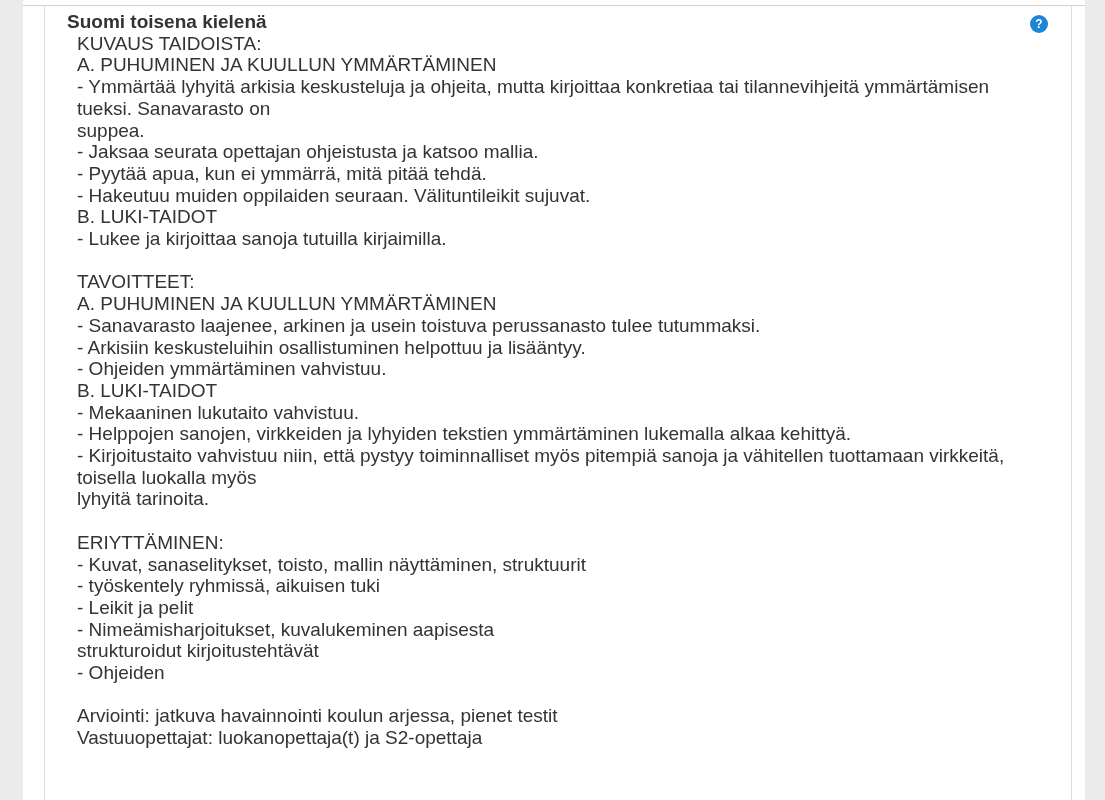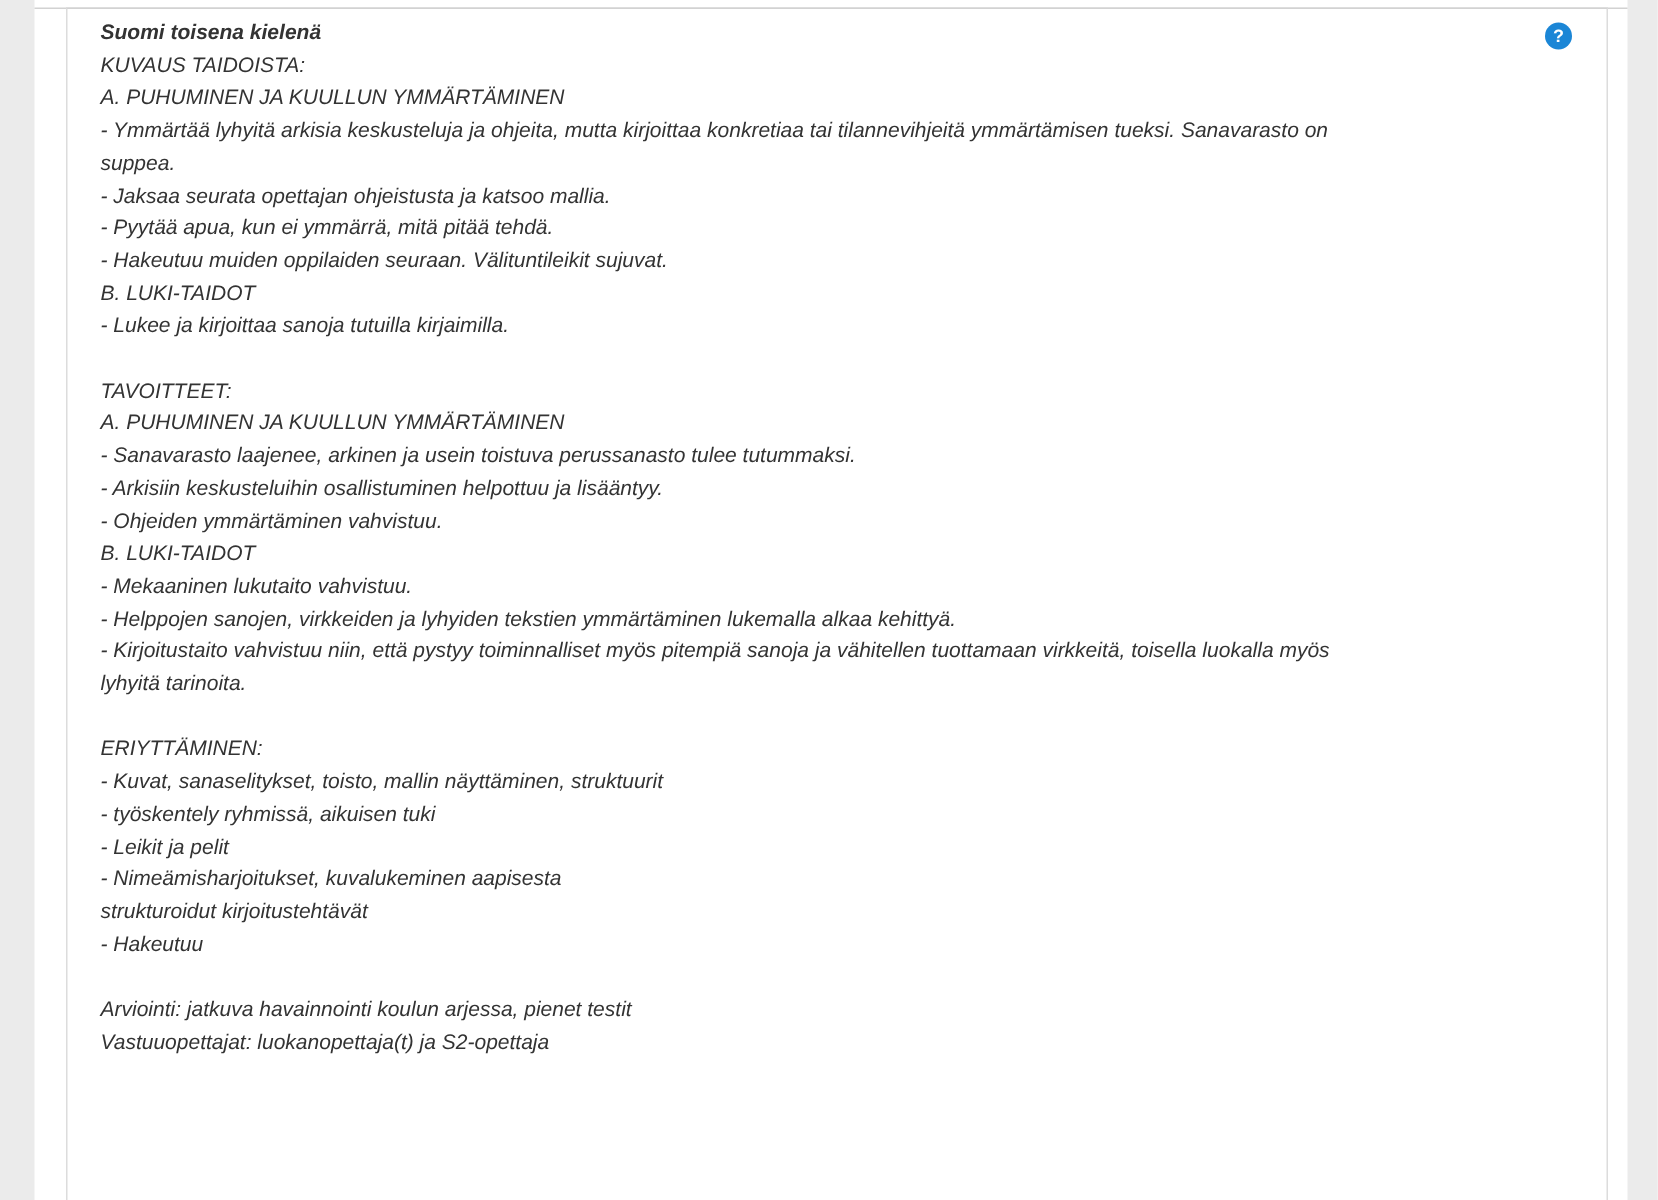--- a/index.html
+++ b/index.html
@@ -32,32 +32,32 @@
     right: 13px;
     top: 5px;
     bottom: -2px;
     border-left: 1px solid #dcdcdc;
     border-right: 1px solid #dcdcdc;
     border-top: 1px solid #d2d2d2;
     box-sizing: border-box;
   }
   .section-content {
     padding: 5px 22px 0 22px;
-    font-size: 14px;
+    font-size: 19px;
     line-height: 21.7px;
     color: #333333;
-    font-style: italic;
   }
   .title-line {
     font-weight: bold;
     min-height: 21.7px;
   }
   .text-line {
     min-height: 21.7px;
     white-space: pre-wrap;
+    margin-left: 10px;
   }
   .help-btn {
     position: absolute;
     top: 9px;
     right: 23px;
     width: 18px;
     height: 18px;
     border-radius: 50%;
     background: #1b86d6;
     color: #ffffff;
@@ -98,21 +98,21 @@
           <div class="text-line">- Helppojen sanojen, virkkeiden ja lyhyiden tekstien ymmärtäminen lukemalla alkaa kehittyä.</div>
           <div class="text-line">- Kirjoitustaito vahvistuu niin, että pystyy toiminnalliset myös pitempiä sanoja ja vähitellen tuottamaan virkkeitä, toisella luokalla myös</div>
           <div class="text-line">lyhyitä tarinoita.</div>
           <div class="text-line"></div>
           <div class="text-line">ERIYTTÄMINEN:</div>
           <div class="text-line">- Kuvat, sanaselitykset, toisto, mallin näyttäminen, struktuurit</div>
           <div class="text-line">- työskentely ryhmissä, aikuisen tuki</div>
           <div class="text-line">- Leikit ja pelit</div>
           <div class="text-line">- Nimeämisharjoitukset, kuvalukeminen aapisesta</div>
           <div class="text-line">strukturoidut kirjoitustehtävät</div>
-          <div class="text-line">- Hakeutuu</div>
+          <div class="text-line">- Ohjeiden</div>
           <div class="text-line"></div>
           <div class="text-line">Arviointi: jatkuva havainnointi koulun arjessa, pienet testit</div>
           <div class="text-line">Vastuuopettajat: luokanopettaja(t) ja S2-opettaja</div>
         </div>
     </div>
     <div class="help-btn">?</div>
   </div>
 </div>
 
 </body></html>

